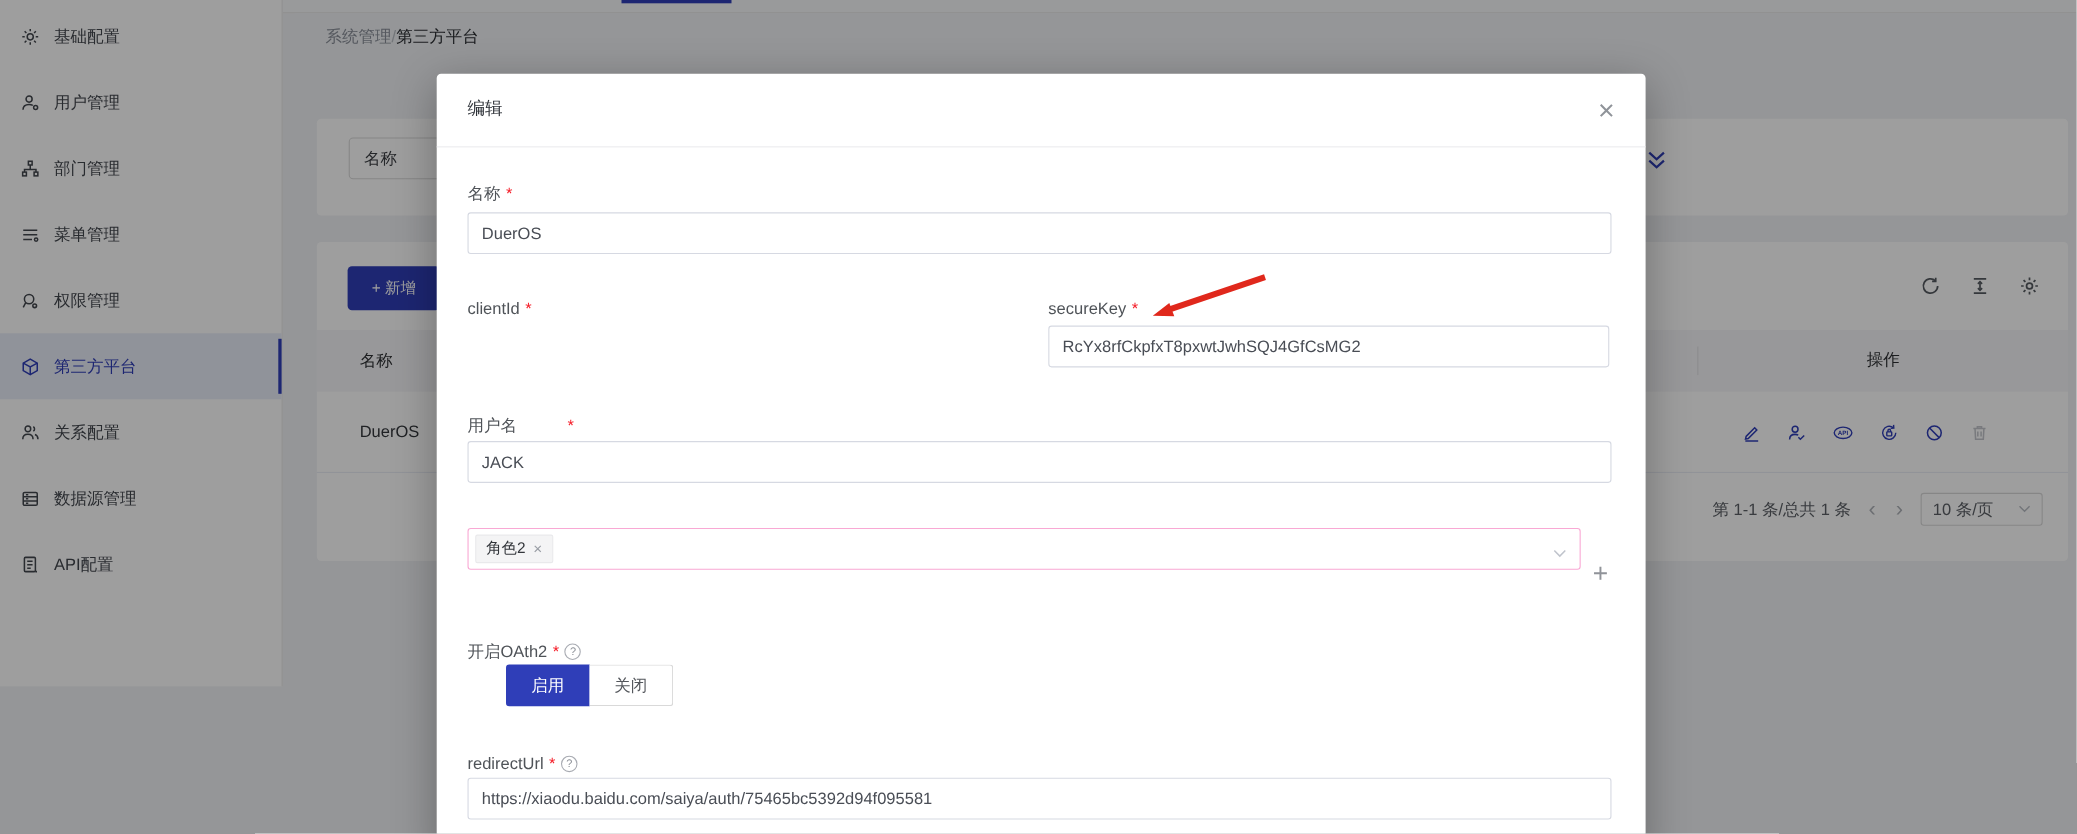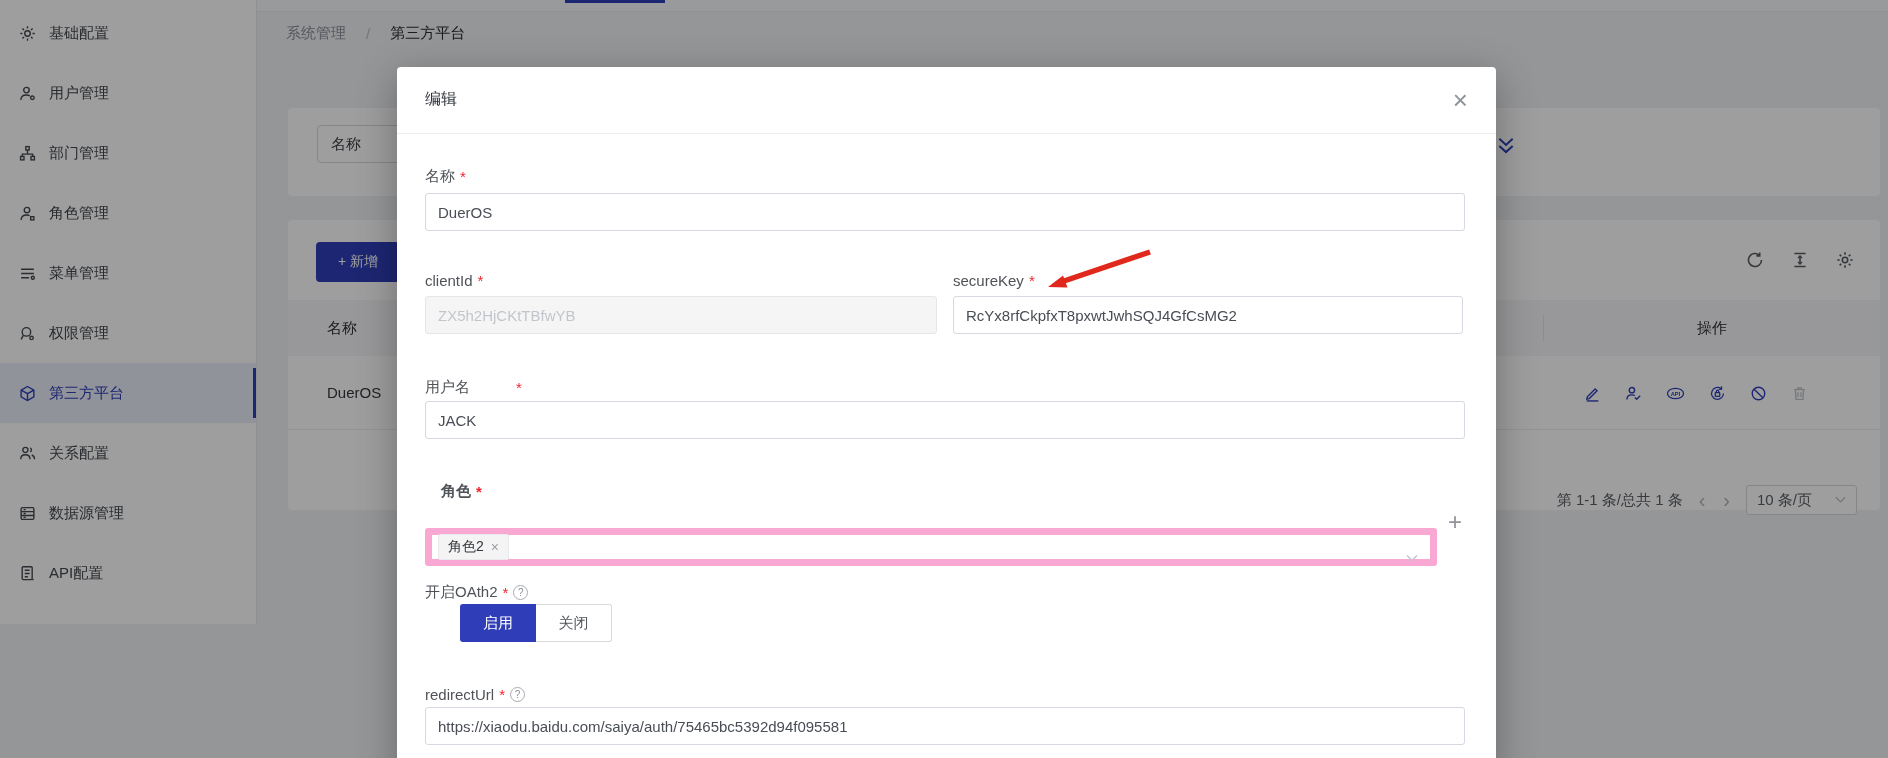--- a/index.html
+++ b/index.html
@@ -16,22 +16,22 @@
   .side-item svg{flex:0 0 auto;}
   .side-item.active{background:#e9edf8;color:var(--primary);}
   .side-item.active::after{content:"";position:absolute;right:0;top:5px;bottom:5px;width:3px;
              background:var(--primary);}
 
   
   .main{position:absolute;left:257px;top:0;width:1631px;height:758px;}
   .topstrip{position:absolute;left:0;top:0;right:0;height:12px;background:#f7f8fa;
             border-bottom:1px solid #e9e9e9;}
   .tab-underline{position:absolute;left:308px;top:0;width:100px;height:3px;background:var(--primary);}
-  .breadcrumb{position:absolute;left:1px;top:12px;right:0;height:43px;display:flex;align-items:center;
-              padding-left:28px;gap:20px;font-size:15px;background:#f0f2f5;}
+  .breadcrumb{position:absolute;left:11px;top:12px;right:0;height:43px;display:flex;align-items:center;
+              padding-left:28px;gap:0;font-size:15px;background:#f0f2f5;}
   .bc-parent{color:#8a8f99;cursor:pointer;}
   .bc-sep{color:#b9bdc4;}
   .bc-current{color:#2b2e33;}
 
   .card{position:absolute;background:#fff;border-radius:4px;}
   .search-card{left:31px;top:108px;width:1592px;height:88px;}
   .name-box{position:absolute;left:29px;top:17px;width:280px;height:38px;border:1px solid #d9d9d9;
             border-radius:4px;background:#fff;display:flex;align-items:center;padding-left:13px;
             font-size:15px;color:#3c3f44;}
   .collapse-btn{position:absolute;left:1208px;top:27px;width:20px;height:22px;color:var(--primary);cursor:pointer;}
@@ -46,21 +46,21 @@
   .th-name{padding-left:39px;width:1255px;}
   .th-actions{width:337px;text-align:center;border-left:1px solid #e2e2e6;line-height:26px;}
   .trow{position:absolute;left:0;top:136px;width:100%;height:74px;display:flex;align-items:center;
         font-size:15px;color:#34373c;border-bottom:1px solid #ebeef5;}
   .td-name{padding-left:39px;width:1000px;}
   .row-actions{position:absolute;left:1296px;top:0;height:74px;display:flex;align-items:center;gap:24px;
                color:var(--primary);}
   .row-actions .aicon{cursor:pointer;display:flex;}
   .aicon.muted{color:#c3c6cb;}
   .pager{position:absolute;right:23px;top:228px;display:flex;align-items:center;gap:14px;
-         font-size:15px;color:#5c6066;margin-top:37px;}
+         font-size:15px;color:#5c6066;}
   .pg-arrow{color:#aeb2b8;font-size:20px;line-height:1;cursor:pointer;padding:0 2px;}
   .pg-size{display:flex;align-items:center;justify-content:space-between;width:111px;height:30px;
            border:1px solid #d9d9d9;border-radius:3px;padding:0 10px;cursor:pointer;color:#5c6066;background:#fff;}
   .pg-size svg{color:#b9bdc4;}
 
   
   .overlay{position:absolute;inset:0;background:rgba(0,0,0,.38);z-index:5;}
   .modal{position:absolute;left:397px;top:67px;width:1099px;height:711px;background:#fff;
          border-radius:4px 4px 0 0;box-shadow:0 10px 40px rgba(0,0,0,.3);z-index:6;}
   .m-head{position:absolute;left:0;top:0;width:100%;height:67px;border-bottom:1px solid #ececee;}
@@ -79,21 +79,21 @@
   .f-secret{left:556px;top:229px;width:510px;}
   .f-user{left:28px;top:334px;width:1040px;}
   .f-url{left:28px;top:640px;width:1040px;}
   .l-name{left:28px;top:100px;}
   .l-client{left:28px;top:205px;}
   .l-secret{left:556px;top:205px;}
   .l-user{left:28px;top:311px;gap:46px;}
   .l-role{left:44px;top:415px;font-weight:bold;}
   .l-oauth{left:28px;top:516px;}
   .l-url{left:28px;top:619px;}
-  .role-select{position:absolute;left:28px;top:461px;width:1012px;height:38px;border:7px solid #f9a8d4;
+  .role-select{position:absolute;left:28px;top:413px;width:1012px;height:38px;border:1px solid #f9a8d4;
                border-radius:3px;background:#fff;display:flex;align-items:center;padding:0 34px 0 6px;cursor:pointer;}
   .role-tag{display:inline-flex;align-items:center;height:26px;background:#f4f4f5;border:1px solid #e9e9eb;
             border-radius:2px;padding:0 9px;font-size:14px;color:#33363b;gap:7px;}
   .tag-x{color:#9a9ea5;cursor:pointer;font-size:14px;}
   .sel-caret{position:absolute;right:12px;top:14px;color:#c0c4cc;}
   .add-role{position:absolute;left:1051px;top:443px;font-size:24px;color:#909399;cursor:pointer;line-height:1;}
   .toggle{position:absolute;left:28px;top:537px;display:flex;height:38px;font-size:15px;margin-left:35px;}
   .tg{display:flex;align-items:center;justify-content:center;width:76px;cursor:pointer;}
   .tg.on{background:var(--primary);color:#fff;border-radius:3px 0 0 3px;}
   .tg.off{background:#fff;color:#54575c;border:1px solid #d9d9d9;border-left:none;border-radius:0 3px 3px 0;}
@@ -122,28 +122,20 @@
         <span>用户管理</span>
       </li>
       <li class="side-item">
         <svg width="17" height="17" viewBox="0 0 16 16" fill="none" stroke="currentColor" stroke-width="1.3">
             <rect x="6.4" y="1.5" width="3.2" height="3.2"></rect>
             <rect x="1.5" y="10.8" width="3.2" height="3.2"></rect>
             <rect x="11.3" y="10.8" width="3.2" height="3.2"></rect>
             <path d="M8 4.7v2.8M3.1 10.8V8.6h9.8v2.2M8 7.5v1.1"></path>
           </svg>
         <span>部门管理</span>
-      </li>
-      <li class="side-item">
-        <svg width="17" height="17" viewBox="0 0 16 16" fill="none" stroke="currentColor" stroke-width="1.3">
-            <circle cx="7.5" cy="4.8" r="2.6"></circle>
-            <path d="M2 14c0-3 2.4-4.6 5.5-4.6.9 0 1.8.2 2.5.5"></path>
-            <rect x="11" y="11" width="3" height="3"></rect>
-          </svg>
-        <span>角色管理</span>
       </li>
       <li class="side-item">
         <svg width="17" height="17" viewBox="0 0 16 16" fill="none" stroke="currentColor" stroke-width="1.3">
             <path d="M2 4h12M2 8h12M2 12h7.5"></path>
             <circle cx="13" cy="12" r="1.4"></circle>
           </svg>
         <span>菜单管理</span>
       </li>
       <li class="side-item">
         <svg width="17" height="17" viewBox="0 0 16 16" fill="none" stroke="currentColor" stroke-width="1.3">
@@ -307,21 +299,20 @@
     <div class="flabel l-name">
       <span>名称</span>
         <span class="req">*</span>
     </div>
     <input class="inp f-name" type="text" value="DuerOS" style="">
 
     <div class="flabel l-client">
       <span>clientId</span>
         <span class="req">*</span>
     </div>
-    <input class="inp f-client" type="text" disabled="" value="ZX5h2HjCKtTBfwYB" style="">
 
     <div class="flabel l-secret">
       <span>secureKey</span>
         <span class="req">*</span>
     </div>
     <input class="inp f-secret" type="text" value="RcYx8rfCkpfxT8pxwtJwhSQJ4GfCsMG2" style="">
 
     <svg class="annot-arrow" width="125" height="50" viewBox="0 0 125 50">
       <line x1="113" y1="7" x2="27" y2="36" stroke="var(--arrow-red)" stroke-width="5.5"></line>
       <polygon points="11,42 26,30.4 30.5,42.5" fill="var(--arrow-red)"></polygon>

